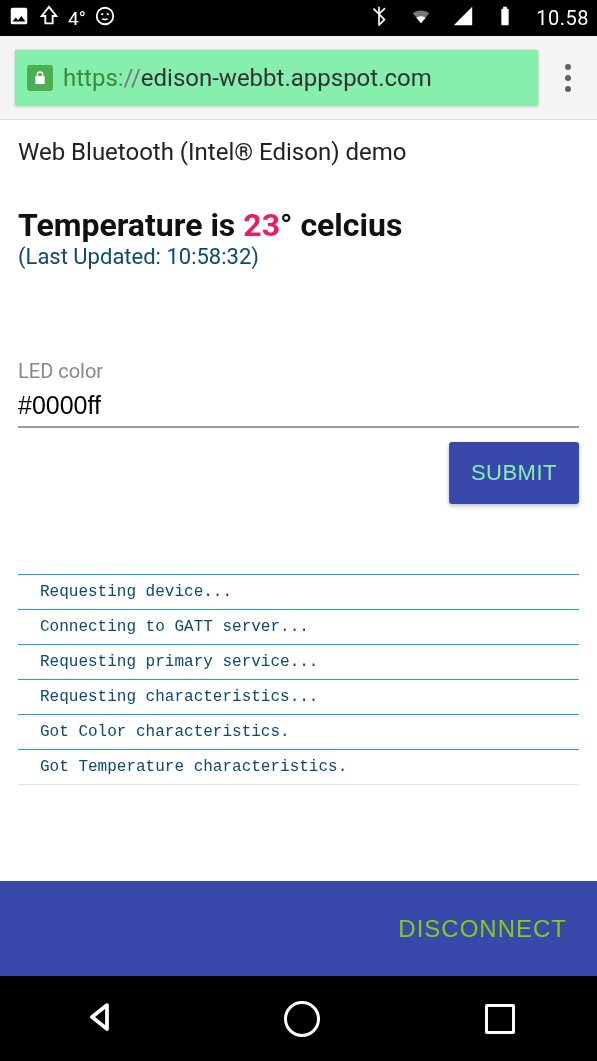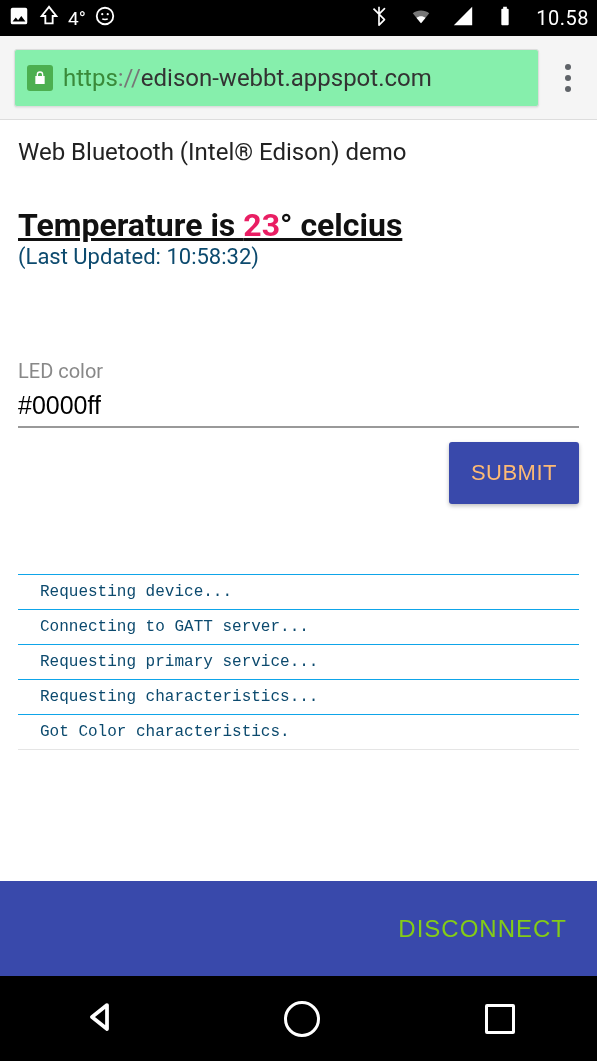--- a/index.html
+++ b/index.html
@@ -17,30 +17,30 @@
   .lock-icon { width: 26px; height: 26px; background: #4caf50; border-radius: 3px; display: flex; align-items: center; justify-content: center; margin-right: 10px; flex-shrink: 0; }
   .lock-icon svg { width: 16px; height: 16px; fill: #fff; }
   .url-text { font-size: 24px; color: #333; white-space: nowrap; overflow: hidden; }
   .url-scheme { color: #3a8a3a; }
   .url-sep { color: #777; }
   .menu-dots { margin-left: 14px; width: 30px; display: flex; flex-direction: column; align-items: center; gap: 5px; cursor: pointer; }
   .menu-dots span { width: 6px; height: 6px; background: #5f6368; border-radius: 50%; }
 
   .content { padding: 18px 18px 14px 18px; }
   .page-subtitle { font-size: 24px; color: #222; margin-bottom: 40px; font-weight: 400; }
-  .temp-line { font-size: 32px; font-weight: 700; color: #111; text-decoration: underline; }
+  .temp-line { font-size: 32px; font-weight: 700; color: #111; }
   .temp-value { color: #e91e63; }
   .updated { font-size: 22px; color: #0c4a6e; }
 
   .field-block { margin-top: 90px; }
   .field-label { font-size: 20px; color: #888; margin-bottom: 4px; }
   .field-input { width: 100%; border: none; border-bottom: 2px solid #999; font-size: 25px; padding: 4px 0 6px 0; outline: none; background: transparent; }
 
   .submit-row { display: flex; justify-content: flex-end; margin-top: 14px; }
-  .submit-btn { background: #3949ab; color: #fdba74; border: none; font-size: 22px; padding: 18px 22px; border-radius: 3px; cursor: pointer; letter-spacing: 0.5px; box-shadow: 0 2px 4px rgba(0,0,0,0.25); }
+  .submit-btn { background: #3949ab; color: #86efac; border: none; font-size: 22px; padding: 18px 22px; border-radius: 3px; cursor: pointer; letter-spacing: 0.5px; box-shadow: 0 2px 4px rgba(0,0,0,0.25); }
 
   .log-list { margin-top: 70px; }
   .log-item { font-family: "Courier New", monospace; font-size: 16px; color: #0c4a6e; padding: 8px 0 8px 22px; border-top: 1px solid #0ea5e9; }
   .log-item:last-child { border-bottom: 1px solid #e5e5e5; }
 
   .footer-bar { position: absolute; left: 0; right: 0; bottom: 85px; height: 95px; background: #3949ab; color: #fff; display: flex; align-items: center; justify-content: flex-end; padding-right: 30px; }
   .disconnect-btn { background: transparent; border: none; color: #84cc16; font-size: 24px; letter-spacing: 1px; cursor: pointer; }
 
   .nav-bar { position: absolute; left: 0; right: 0; bottom: 0; height: 85px; background: #000; display: flex; align-items: center; justify-content: space-around; }
   .nav-bar svg { width: 36px; height: 36px; stroke: #fff; fill: none; stroke-width: 2.5; }
@@ -134,20 +134,21 @@
   <div class="submit-row">
     <button class="submit-btn">SUBMIT</button>
   </div>
 
   <div class="log-list">
     <div class="log-item">Requesting device...</div>
     <div class="log-item">Connecting to GATT server...</div>
     <div class="log-item">Requesting primary service...</div>
     <div class="log-item">Requesting characteristics...</div>
     <div class="log-item">Got Color characteristics.</div>
+    <div class="log-item">Got Temperature characteristics.</div>
   </div>
 </div>
 
 <div class="footer-bar">
   <button class="disconnect-btn">DISCONNECT</button>
 </div>
 
 <div class="nav-bar">
   <span>
     <svg viewBox="0 0 24 24">

